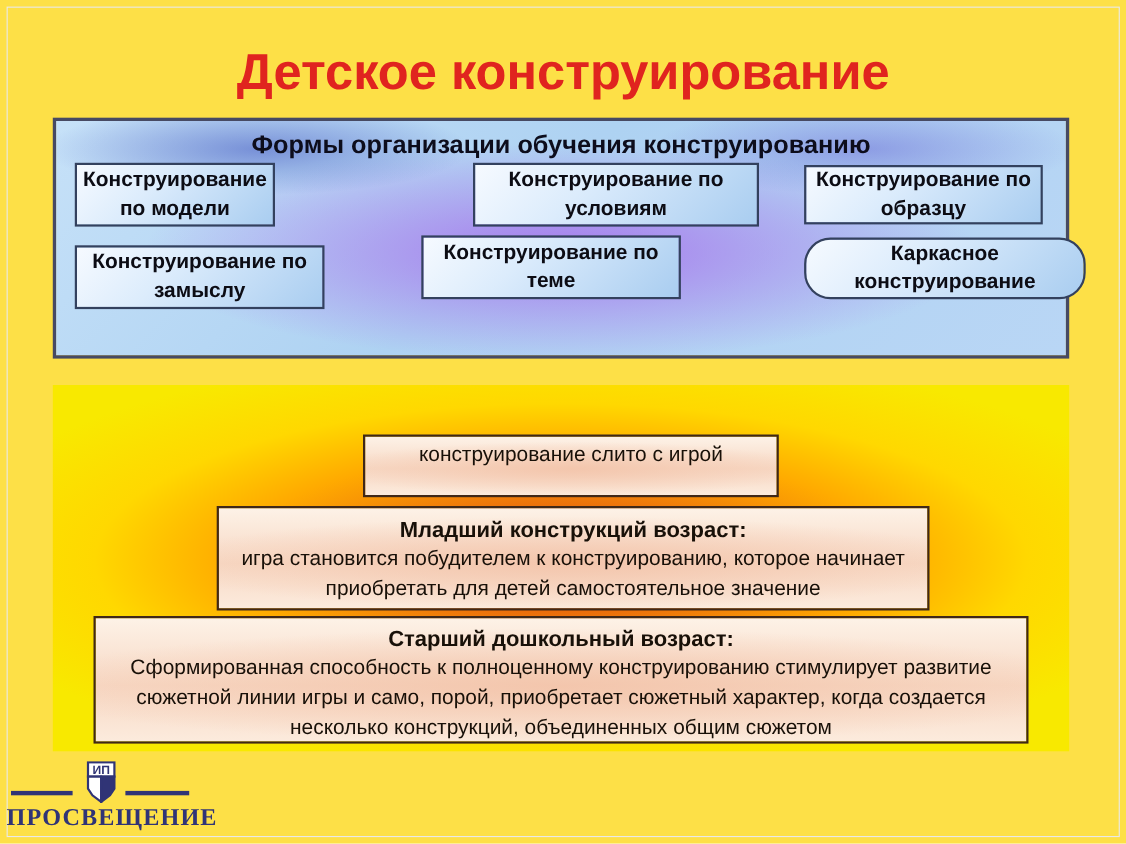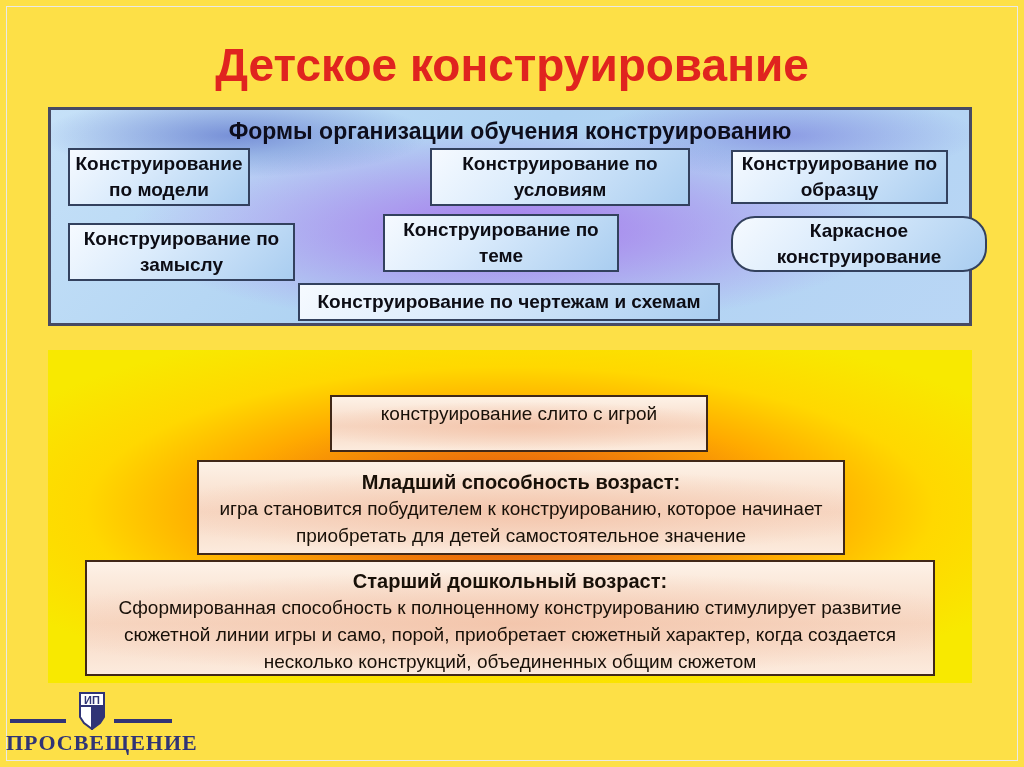--- a/index.html
+++ b/index.html
@@ -92,31 +92,30 @@
   <div class="title">Детское конструирование</div>
 
   <div class="panel-blue">
     <div class="blue-header">Формы организации обучения конструированию</div>
     <div class="bbox b1">Конструирование по модели</div>
     <div class="bbox b2">Конструирование по условиям</div>
     <div class="bbox b3">Конструирование по образцу</div>
     <div class="bbox b4">Конструирование по замыслу</div>
     <div class="bbox b5">Конструирование по теме</div>
     <div class="bbox b6">Каркасное конструирование</div>
-    <div class="bbox b7">Конструирование по чертежам и схемам</div>
   </div>
 
   <div class="panel-yellow">
 
     <div class="ybox y1">
       <div class="ybox-body">конструирование слито с игрой</div>
     </div>
 
     <div class="ybox y2">
-      <div class="ybox-title">Младший способность возраст:</div>
+      <div class="ybox-title">Младший конструкций возраст:</div>
       <div class="ybox-body">игра становится побудителем к конструированию, которое начинает приобретать для детей самостоятельное значение</div>
     </div>
 
     <div class="ybox y3">
       <div class="ybox-title">Старший дошкольный возраст:</div>
       <div class="ybox-body">Сформированная способность к полноценному конструированию стимулирует развитие сюжетной линии игры и само, порой, приобретает сюжетный характер, когда создается несколько конструкций, объединенных общим сюжетом</div>
     </div>
   </div>
 
   <div class="logo">

